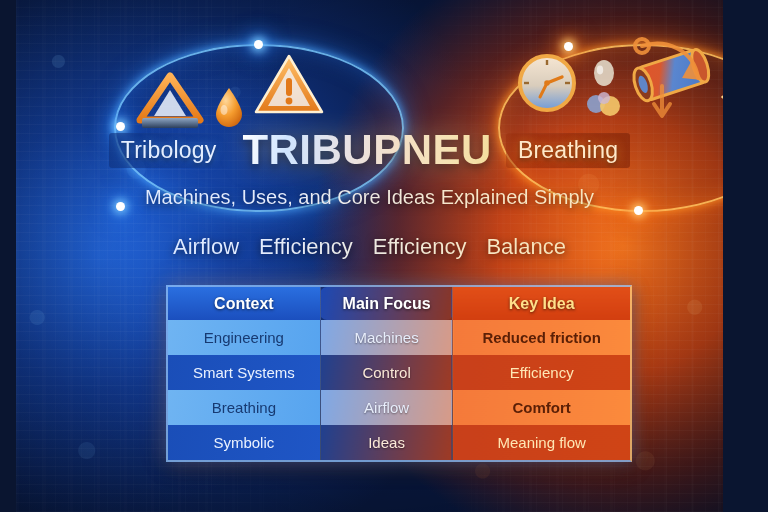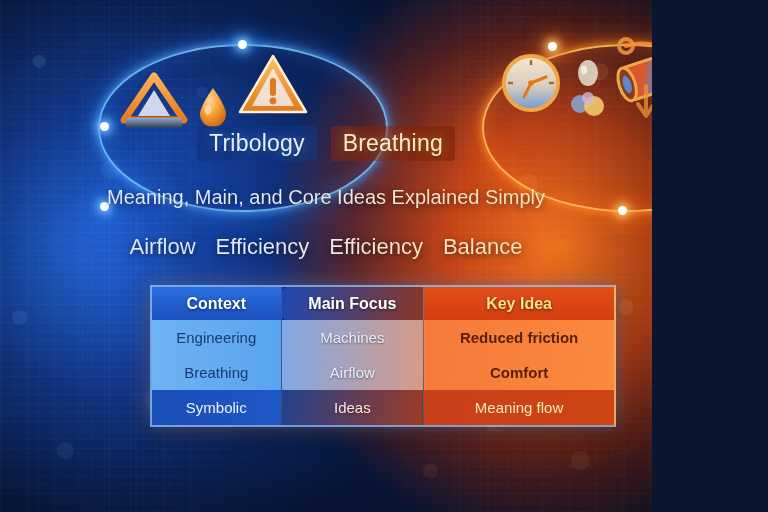--- a/index.html
+++ b/index.html
@@ -5,22 +5,23 @@
   * { box-sizing: border-box; margin: 0; padding: 0; }
   html, body {
     width: 768px; height: 512px;
     overflow: hidden;
     font-family: "Liberation Sans", sans-serif;
     background: #0a1530;
   }
 
   #stage {
     position: relative;
-    width: 652px; height: 512px;
+    width: 707px; height: 512px;
     overflow: hidden;
+    margin-left: 16px;
   }
 
   
   .bg-base {
     position: absolute; inset: 0;
     background:
       radial-gradient(ellipse 55% 70% at 14% 45%,  #1d59c9 0%, #123a8f 38%, #0c2560 70%, #08183f 100%),
       linear-gradient(100deg,
          #0a1c46 0%,
          #11357f 22%,
@@ -308,24 +309,25 @@
 
   <svg style="position:absolute; left:616px; top:34px;" width="76" height="96" viewBox="0 0 76 96">
     <path d="M10 12 C34 4 62 16 66 44" fill="none" stroke="#f0903a" stroke-width="4" stroke-linecap="round" opacity=".9"></path>
     <path d="M60 26 L70 46 L50 44 Z" fill="#f0903a" opacity=".9"></path>
     <circle cx="10" cy="12" r="7" fill="none" stroke="#f0903a" stroke-width="4" opacity=".9"></circle>
     <path d="M30 52 L30 80 M22 70 L30 82 L38 70" fill="none" stroke="#f0903a" stroke-width="4" stroke-linecap="round" stroke-linejoin="round" opacity=".75"></path>
   </svg>
 
   <div class="headline-row">
     <span class="side-label left">Tribology</span>
+    <span class="brand">TRIBUPNEU</span>
     <span class="side-label right">Breathing</span>
   </div>
 
-  <div class="subtitle">Meaning, Main, and Core Ideas Explained Simply</div>
+  <div class="subtitle">Machines, Uses, and Core Ideas Explained Simply</div>
 
   <div class="keywords">
     <span>Airflow</span>
     <span class="sep">•</span>
     <span>Efficiency</span>
     <span class="sep">•</span>
     <span>Efficiency</span>
     <span class="sep">•</span>
     <span>Balance</span>
   </div>
@@ -338,20 +340,25 @@
           <th>Main Focus</th>
           <th>Key Idea</th>
         </tr>
       </thead>
       <tbody>
         <tr class="odd">
           <td>Engineering</td>
           <td>Machines</td>
           <td>Reduced friction</td>
         </tr>
+        <tr class="even">
+          <td>Smart Systems</td>
+          <td>Control</td>
+          <td>Efficiency</td>
+        </tr>
         <tr class="odd">
           <td>Breathing</td>
           <td>Airflow</td>
           <td>Comfort</td>
         </tr>
         <tr class="even">
           <td>Symbolic</td>
           <td>Ideas</td>
           <td>Meaning flow</td>
         </tr>

